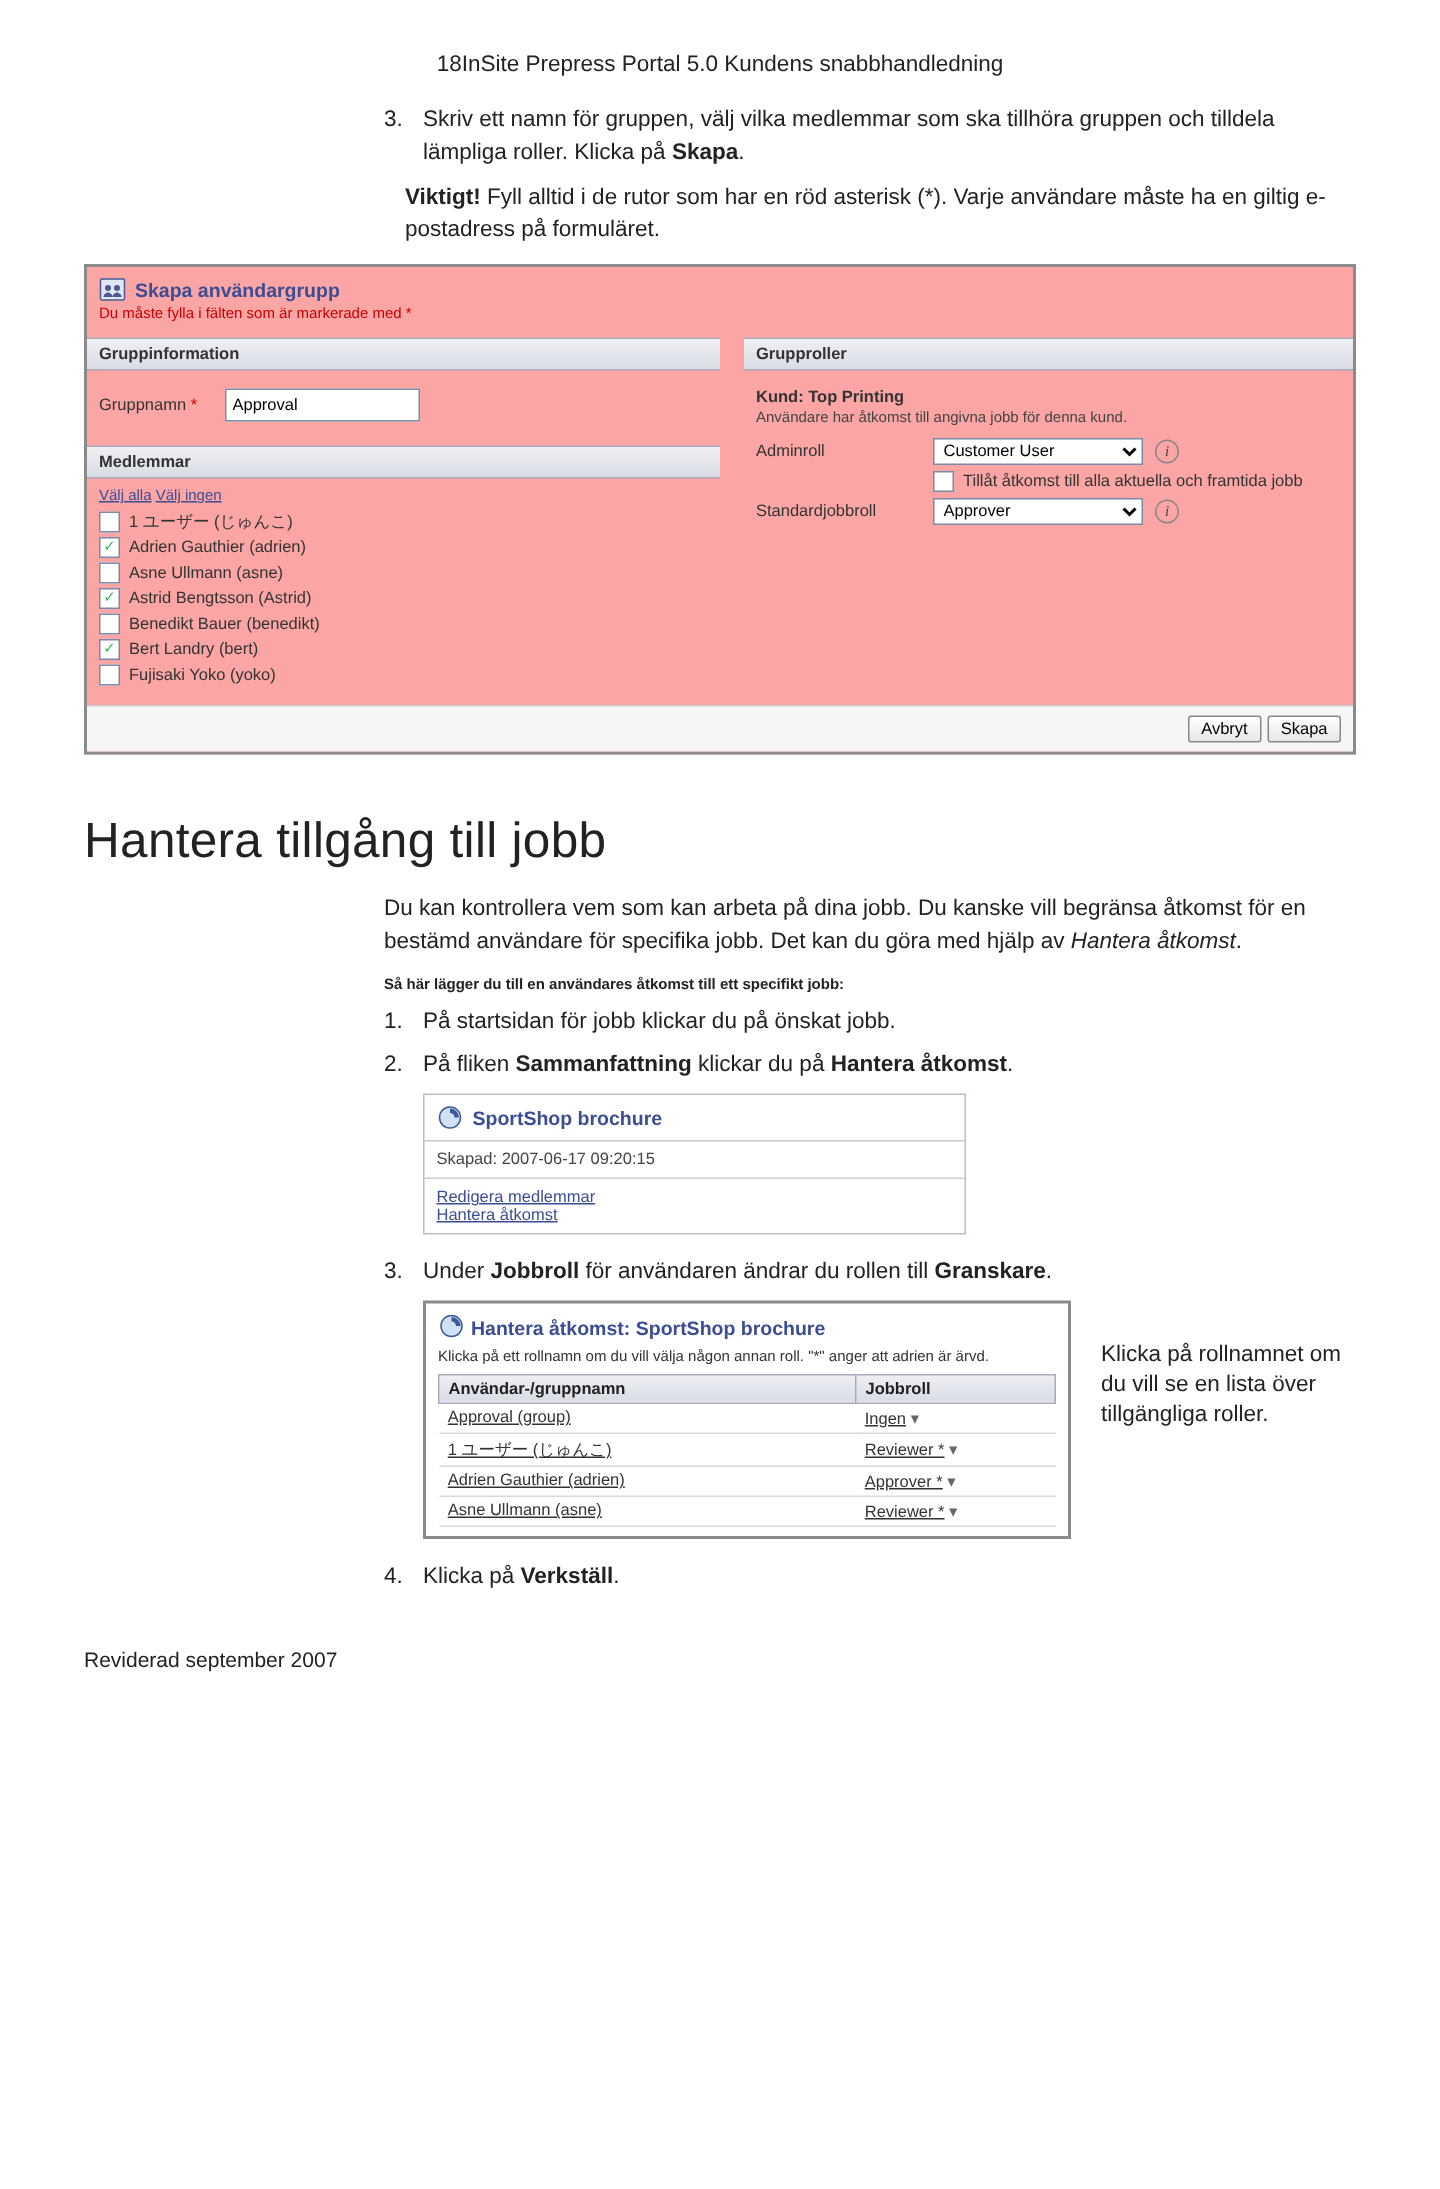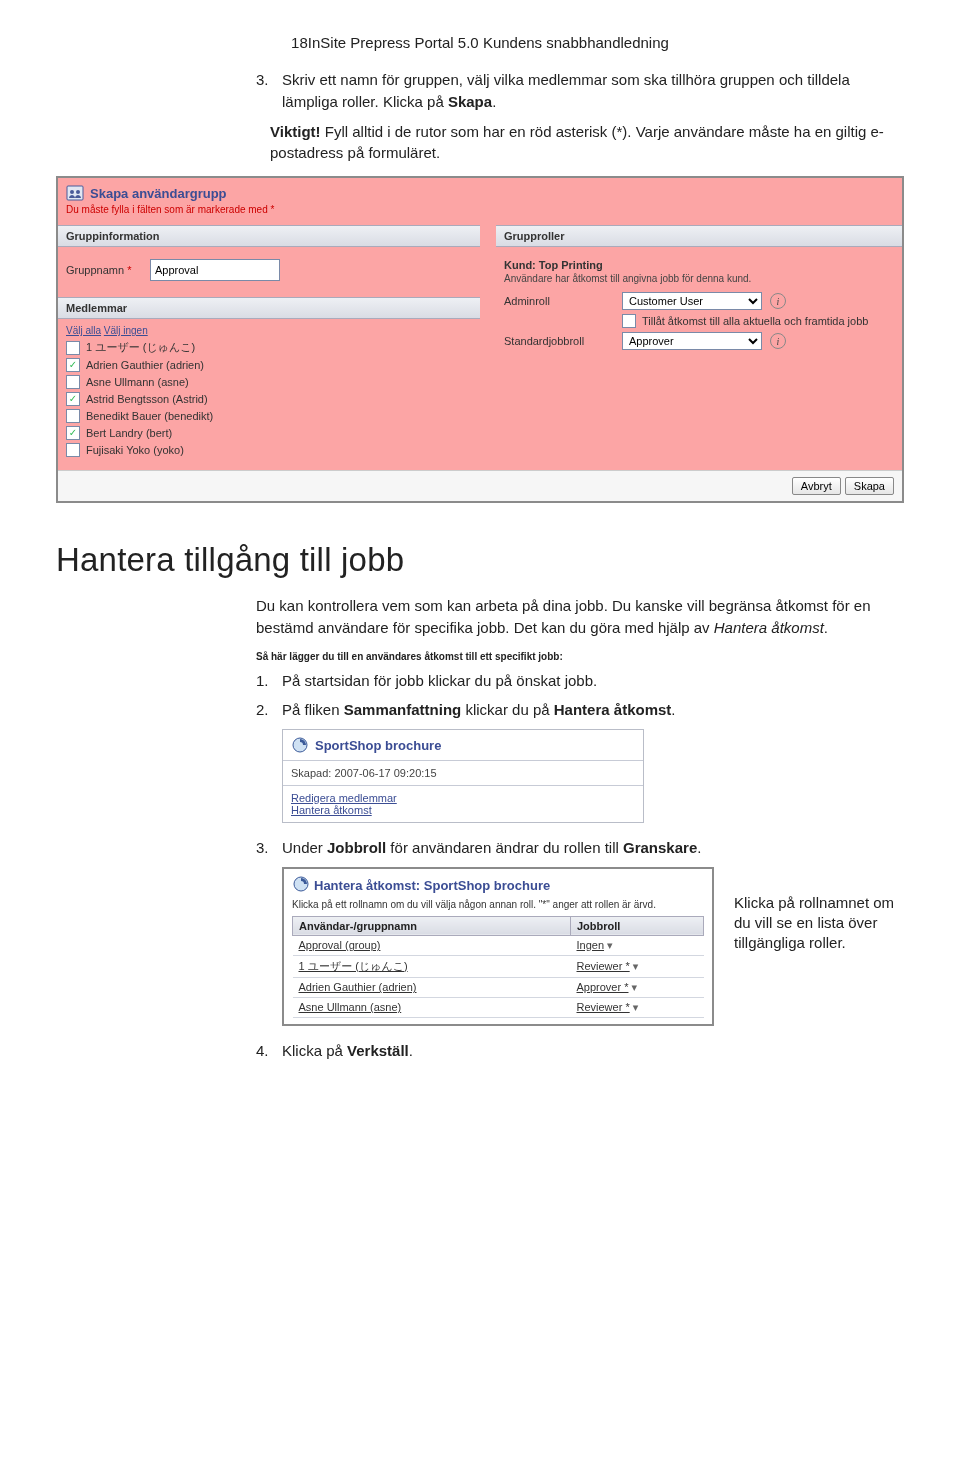--- a/index.html
+++ b/index.html
@@ -220,21 +220,21 @@
     <div class="annotate-row" style="margin-left:26px;">
       <div class="mpanel" style="flex:1;">
         <div class="mpanel-pad">
           <div class="mtitle">
             <svg width="18" height="18" viewBox="0 0 18 18">
                 <circle cx="9" cy="9" r="7" fill="#cfe1f3" stroke="#3b5a99" stroke-width="1"></circle>
                 <path d="M9 3a6 6 0 016 6h-3a3 3 0 00-3-3V3z" fill="#3b5a99"></path>
               </svg>
             <span>Hantera åtkomst: SportShop brochure</span>
           </div>
-          <div class="mdesc">Klicka på ett rollnamn om du vill välja någon annan roll. "*" anger att rollen är ärvd.</div>
+          <div class="mdesc">Klicka på ett rollnamn om du vill välja någon annan roll. "*" anger att adrien är ärvd.</div>
           <table class="mtbl">
             <thead>
                 <tr>
               <th>Användar-/gruppnamn</th>
               <th style="width:120px;">Jobbroll</th>
             </tr>
               </thead>
             <tbody id="access-rows">
                 <tr>
                   <td><span class="ulink">Approval (group)</span></td>
@@ -260,13 +260,14 @@
     </div>
 
     <div class="step-line">
       <div class="step-num">4.</div>
       <div class="step-body">
         <span>Klicka på </span><span class="bold">Verkställ</span><span>.</span>
       </div>
     </div>
   </div>
 
+  <div class="footer">Reviderad september 2007</div>
 </div>
 
 </body></html>

